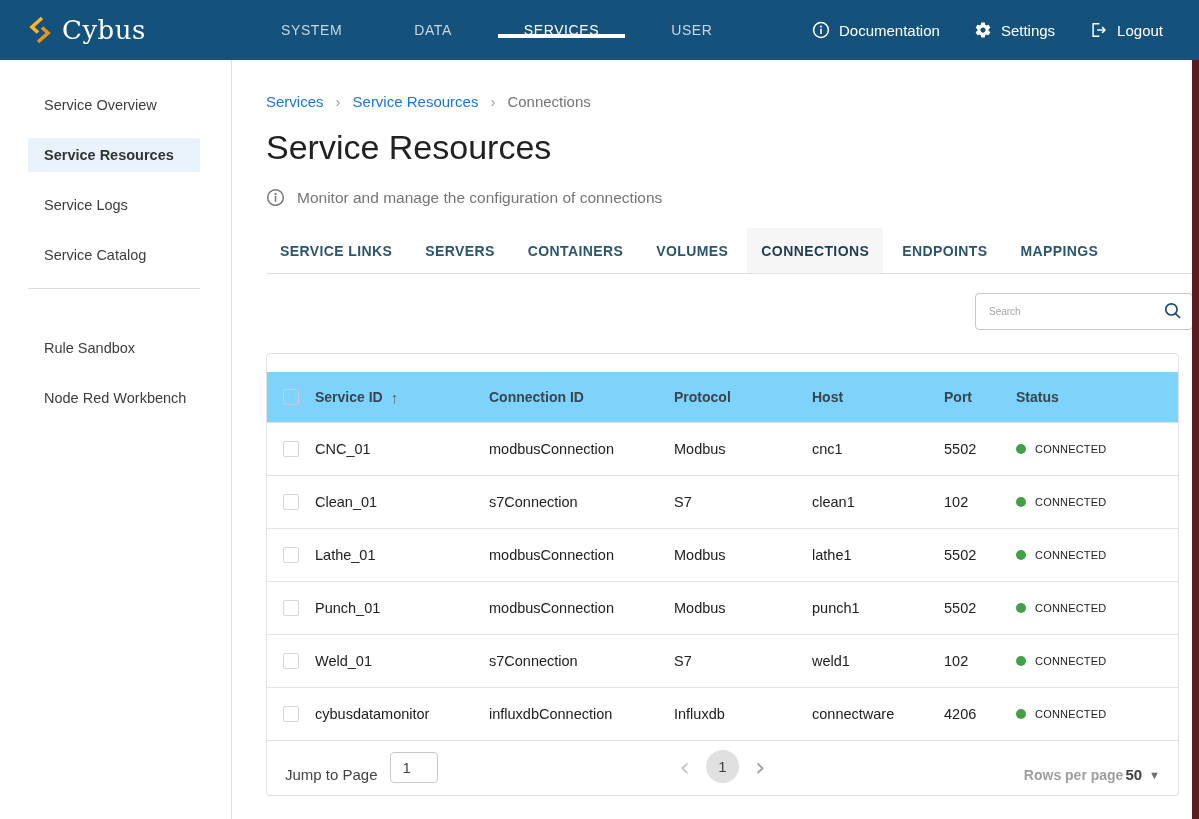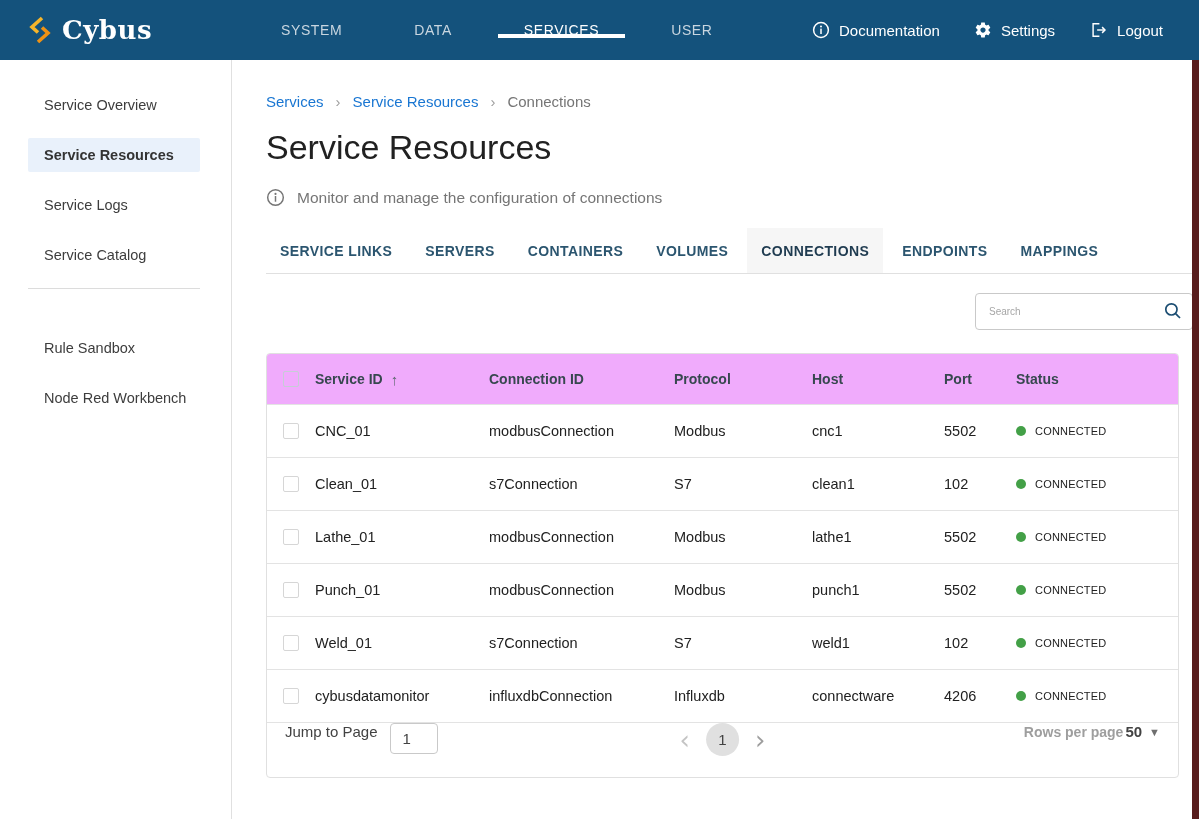--- a/index.html
+++ b/index.html
@@ -2,21 +2,21 @@
 <html><head>
 <meta charset="utf-8">
 <style>
   * { margin:0; padding:0; box-sizing:border-box; }
   body { font-family:"Liberation Sans", sans-serif; background:#ffffff; }
   .app { position:relative; width:1199px; height:819px; background:#fff; overflow:hidden; }
 
   
   .navbar { position:relative; height:60px; background:#14527c; display:flex; align-items:stretch; color:#fff; }
   .brand { display:flex; align-items:center; gap:10px; padding-left:28px; width:245px; cursor:pointer; }
-  .brand-name { font-family:"DejaVu Serif", serif; font-size:26px; color:#ffffff; letter-spacing:0.5px;font-weight:bold; }
+  .brand-name { font-family:"DejaVu Serif", serif; font-size:26px; color:#ffffff; letter-spacing:0.5px; }
   .nav-tabs { display:flex; align-items:center; }
   .nav-item { position:relative; display:flex; align-items:center; padding:0 26px; margin:0 10px; font-size:14px; letter-spacing:0.6px; color:#c9d6e0; cursor:pointer; }
   .nav-item.active { color:#ffffff; }
   .nav-item.active::after { content:""; position:absolute; left:0; right:0; bottom:0; height:4px; background:#ffffff; }
   .nav-actions { margin-left:auto; display:flex; align-items:center; gap:34px; padding-right:36px; }
   .nav-action { display:flex; align-items:center; gap:9px; font-size:15px; color:#ffffff; cursor:pointer;justify-content:flex-end; }
   .nav-action svg { display:block; }
 
   
   .body-wrap { display:flex; height:759px; }
@@ -45,32 +45,32 @@
   
   .search-row { margin-top:19px; display:flex; justify-content:flex-end; }
   .search-box { position:relative; width:218px; height:37px; }
   .search-box input { width:100%; height:100%; border:1px solid #c9c9c9; border-radius:4px; padding:0 36px 0 13px; font-size:10px; color:#0f766e; font-family:"Liberation Sans", sans-serif; outline:none; }
   .search-box input::placeholder { color:#a6a6a6; }
   .search-icon { position:absolute; right:10px; top:8px; cursor:pointer; }
 
   
   .card { margin-top:23px; width:913px; border:1px solid #e0e0e0; border-radius:4px; overflow:hidden; background:#fff; }
   .trow { display:grid; grid-template-columns:48px 174px 185px 138px 132px 72px 1fr; align-items:center; }
-  .thead { background:#f0abfc; height:50px; font-weight:700; font-size:14px; color:#37474f; }
+  .thead { background:#7dd3fc; height:50px; font-weight:700; font-size:14px; color:#37474f;margin-top:18px; }
   .tbody-row { height:53px; border-top:1px solid #e3e3e3; font-size:14.5px; color:#212121; cursor:pointer; }
   .cell { display:flex; align-items:center; }
   .cell-check { justify-content:center; }
   .checkbox { width:16px; height:16px; border:1px solid #c6cdd6; border-radius:2px; background:transparent; cursor:pointer; }
   .tbody-row .checkbox { border-color:#d6d6d6; }
   .sort-arrow { margin-left:8px; color:#5f6a72; font-size:15px; }
   .status-dot { width:10px; height:10px; border-radius:50%; background:#43a047; margin-right:9px; flex:none; }
   .status-text { font-size:11px; color:#212121; letter-spacing:0.2px; }
 
   
-  .tfoot { height:55px; border-top:1px solid #e3e3e3; display:flex; align-items:flex-start; padding:0 18px; position:relative; }
+  .tfoot { height:55px; border-top:1px solid #e3e3e3; display:flex; align-items:flex-end; padding:12px 18px; position:relative; }
   .jump-label { font-size:15px; color:#424242; margin-right:12px; }
   .jump-input { width:48px; height:31px; border:1px solid #c9c9c9; border-radius:4px; font-size:15px; color:#424242; padding:0 0 0 12px; font-family:"Liberation Sans", sans-serif; outline:none; }
   .pager { position:absolute; left:50%; transform:translateX(-50%); display:flex; align-items:center; gap:16px; }
   .chev { font-size:26px; line-height:1; cursor:pointer; font-family:"DejaVu Sans", sans-serif; }
   .chev-left { color:#c4c4c4; }
   .chev-right { color:#9e9e9e; }
   .page-circle { width:33px; height:33px; border-radius:50%; background:#e0e0e0; display:flex; align-items:center; justify-content:center; font-size:15px; color:#424242; cursor:pointer; }
   .rpp { margin-left:auto; display:flex; align-items:center; gap:2px;font-weight:bold; }
   .rpp-label { font-size:14px; color:#9e9e9e; }
   .rpp-value { font-size:15px; color:#424242; cursor:pointer; display:flex; align-items:center; gap:7px; }

